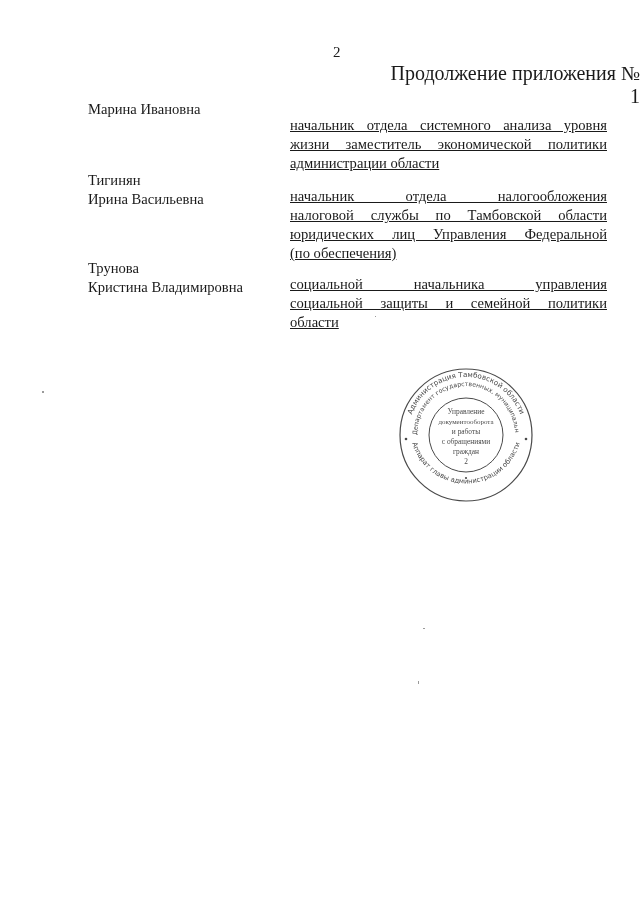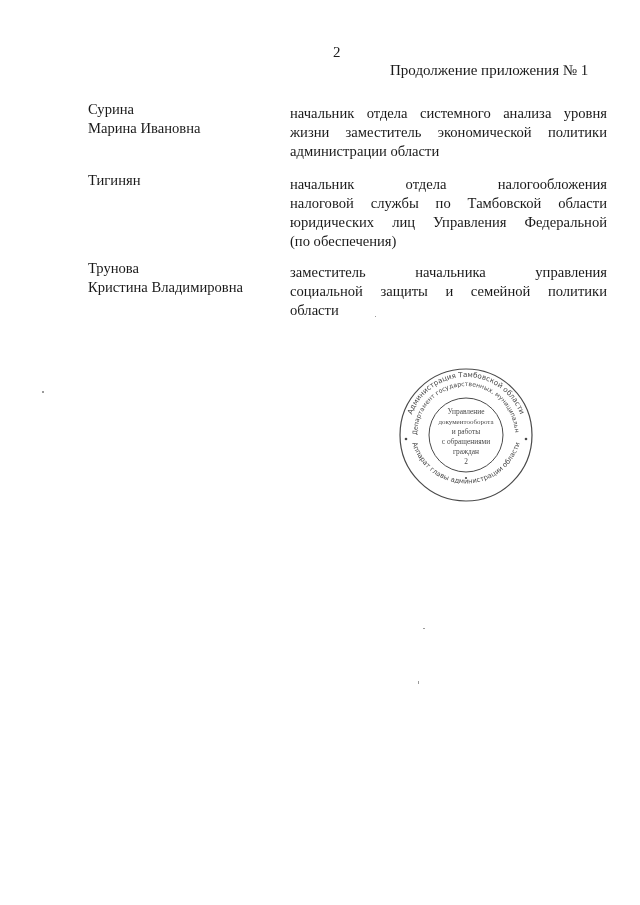--- a/index.html
+++ b/index.html
@@ -1,65 +1,65 @@
 <!DOCTYPE html>
 <html><head>
   <meta charset="utf-8">
   <style>
     html, body { margin: 0; padding: 0; background: #ffffff; }
     body { width: 640px; height: 905px; position: relative; overflow: hidden;
            font-family: "Liberation Serif", "DejaVu Serif", serif; color: #1a1a1a; }
     .page-number { position: absolute; left: 333px; top: 44px; font-size: 15px; }
-    .appendix-note { position: absolute; left: 390px; top: 62px; font-size: 15px; text-align: right; }
+    .appendix-note { position: absolute; left: 390px; top: 62px; font-size: 20px; text-align: right; }
     .entry { position: absolute; left: 88px; width: 520px; font-size: 14.6px; line-height: 19px; }
     .entry .name { position: absolute; left: 0; top: 0; width: 190px; }
     .entry .name span { display: block; white-space: nowrap; }
-    .entry .position { position: absolute; left: 202px; top: 4px; width: 317px; text-align: justify; }
+    .entry .position { position: absolute; left: 202px; top: 16px; width: 317px; text-align: justify; text-decoration: underline; }
     .entry .position span.line { display: block; text-align: justify; text-align-last: justify; white-space: nowrap; }
     .entry .position span.line.last { text-align-last: left; }
     .speck { position: absolute; background: #9a9a9a; }
     .stamp { position: absolute; left: 397px; top: 366px; width: 138px; height: 138px; }
   </style>
 </head>
 <body>
 
 <div class="page-number">2</div>
 <div class="appendix-note">Продолжение приложения № 1</div>
 
 <div class="entry" style="top:100px;">
   <div class="name">
-    <span>Сурина</span>
     <span>Марина Ивановна</span>
   </div>
   <div class="position">
     <span class="line">начальник отдела системного анализа уровня</span>
     <span class="line">жизни заместитель экономической политики</span>
     <span class="line last">администрации области</span>
   </div>
 </div>
 
 <div class="entry" style="top:171px;">
   <div class="name">
     <span>Тигинян</span>
+    <span>Ирина Васильевна</span>
   </div>
   <div class="position">
     <span class="line">начальник отдела налогообложения</span>
     <span class="line">налоговой службы по Тамбовской области</span>
     <span class="line">юридических лиц Управления Федеральной</span>
     <span class="line last">(по обеспечения)</span>
   </div>
 </div>
 
 <div class="entry" style="top:259px;">
   <div class="name">
     <span>Трунова</span>
     <span>Кристина Владимировна</span>
   </div>
   <div class="position">
-    <span class="line">заместитель начальника управления</span>
+    <span class="line">социальной начальника управления</span>
     <span class="line">социальной защиты и семейной политики</span>
     <span class="line last">области</span>
   </div>
 </div>
 
 <div class="speck" style="left:42px;top:391px;width:2px;height:2px;"></div>
 <div class="speck" style="left:423px;top:628px;width:2px;height:1px;"></div>
 <div class="speck" style="left:418px;top:681px;width:1px;height:3px;"></div>
 <div class="speck" style="left:375px;top:316px;width:1px;height:1px;"></div>
 

